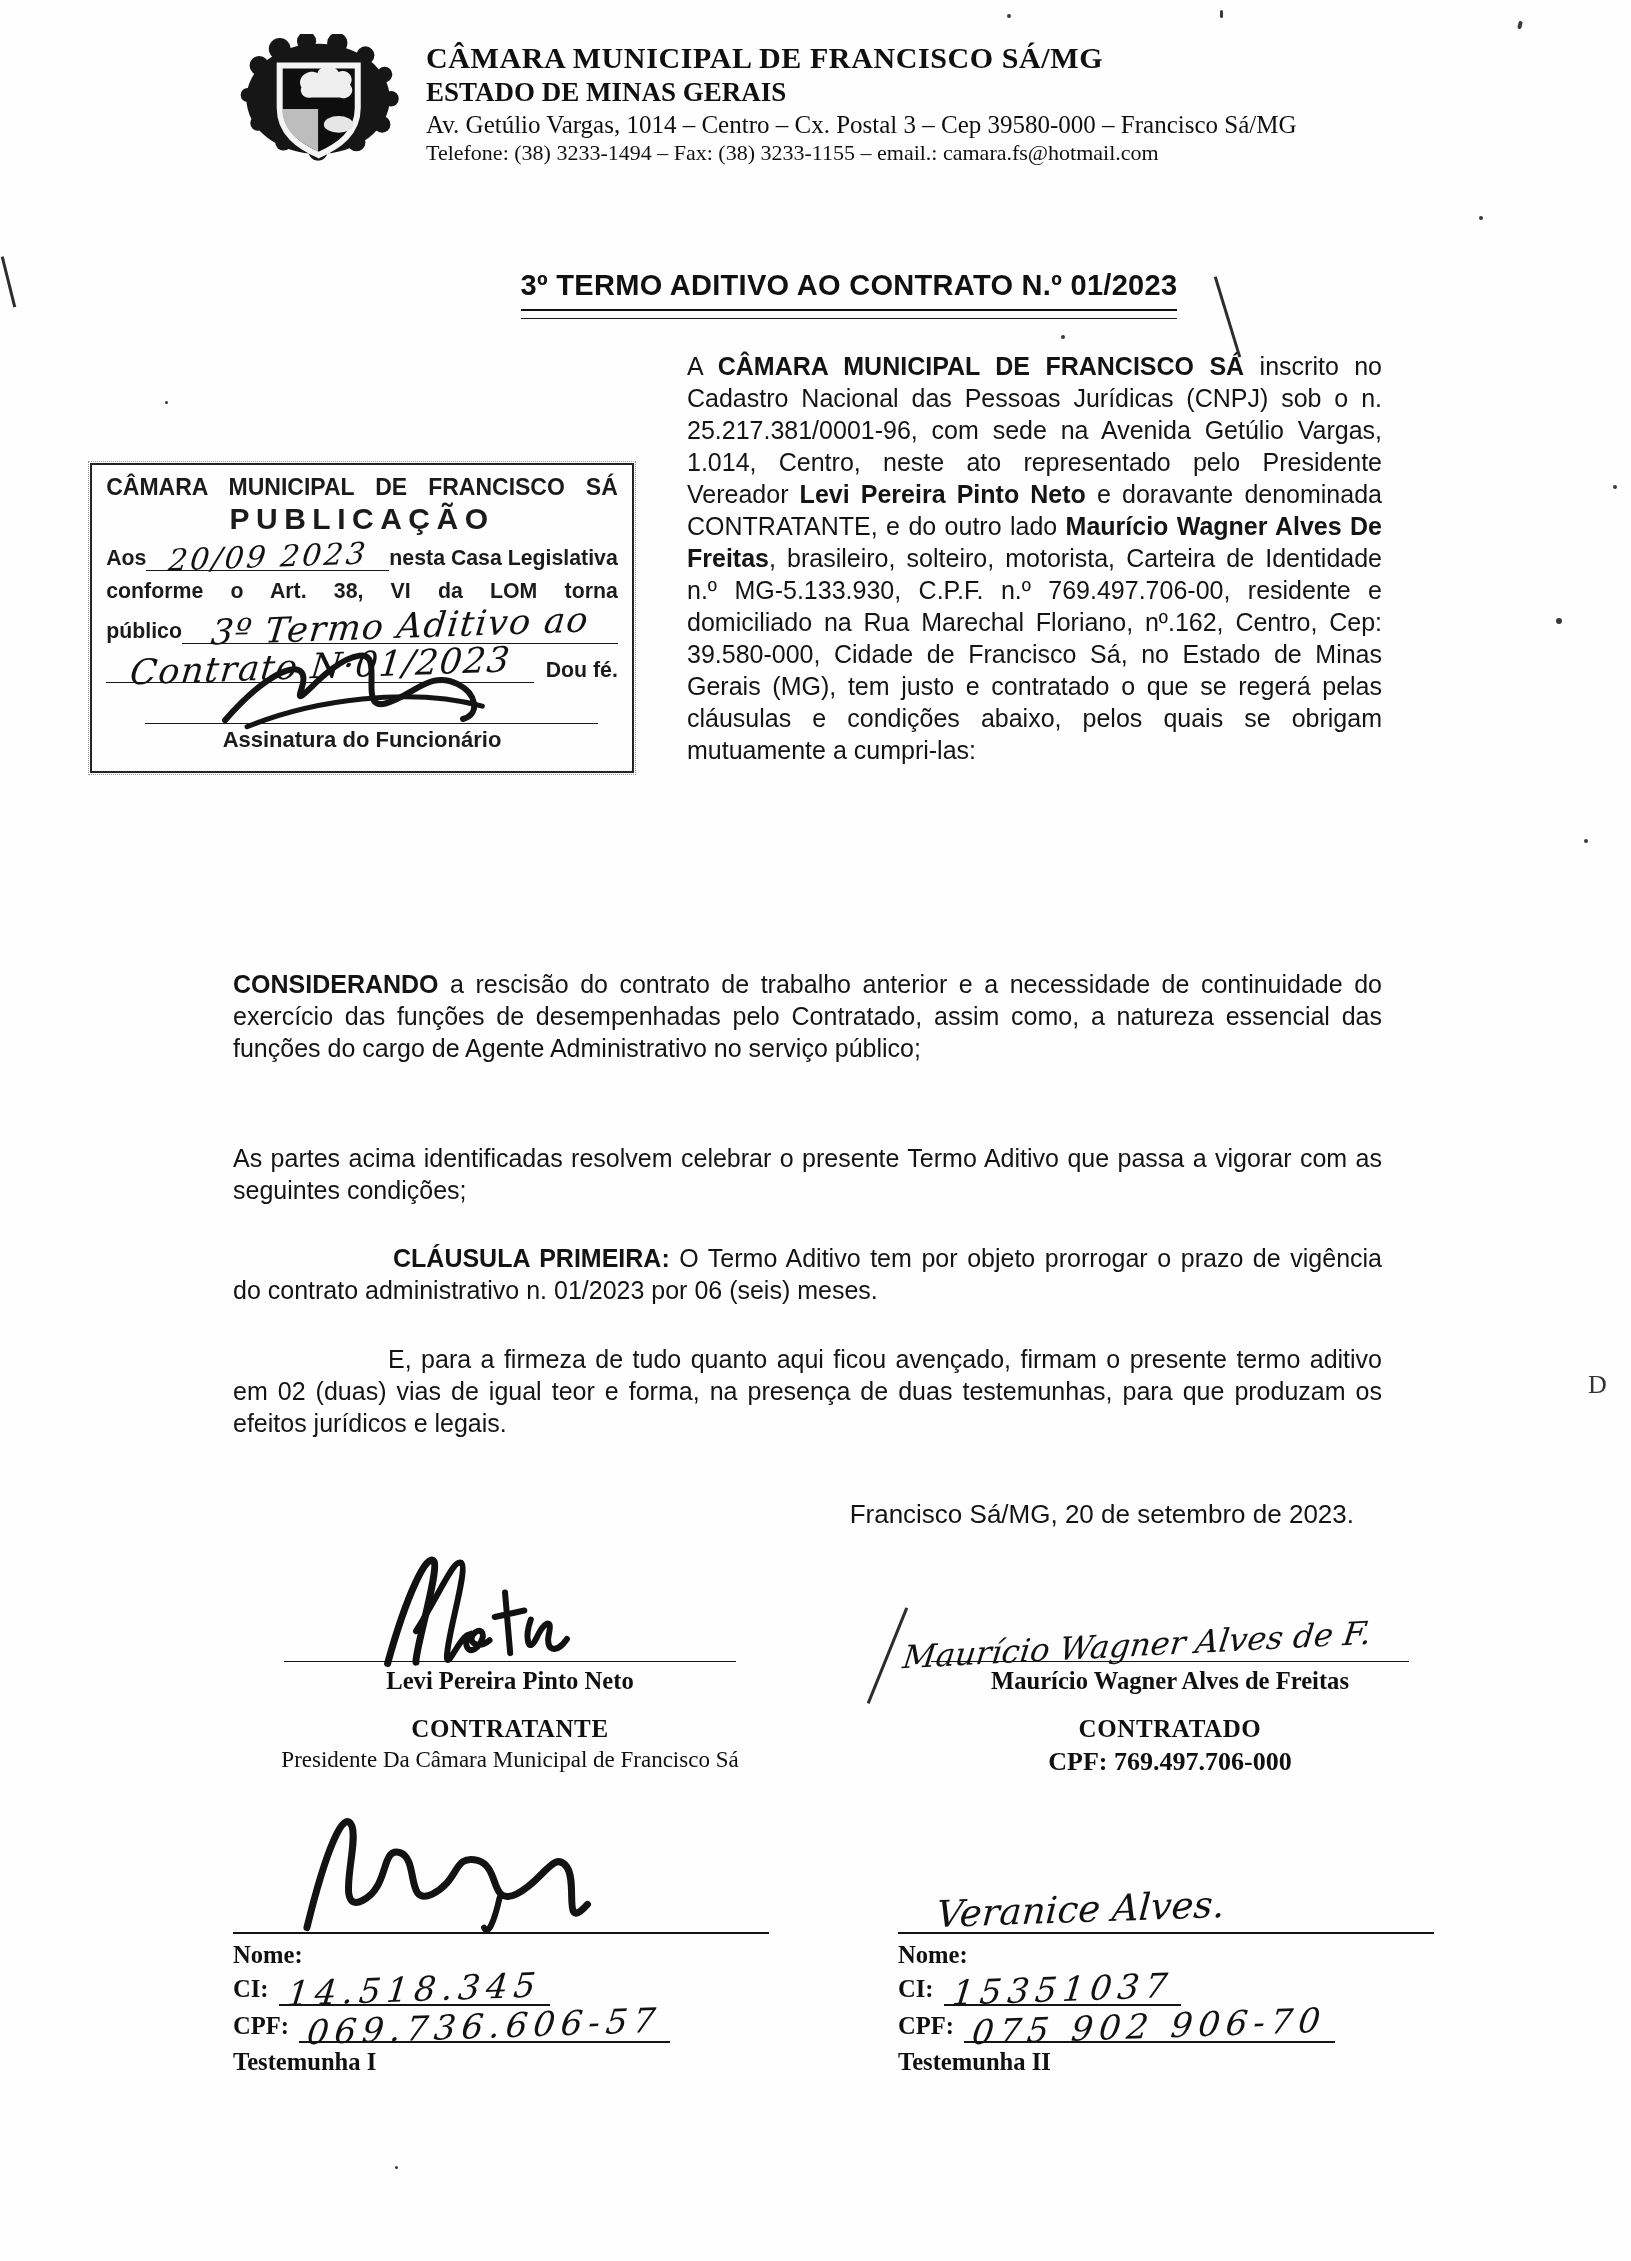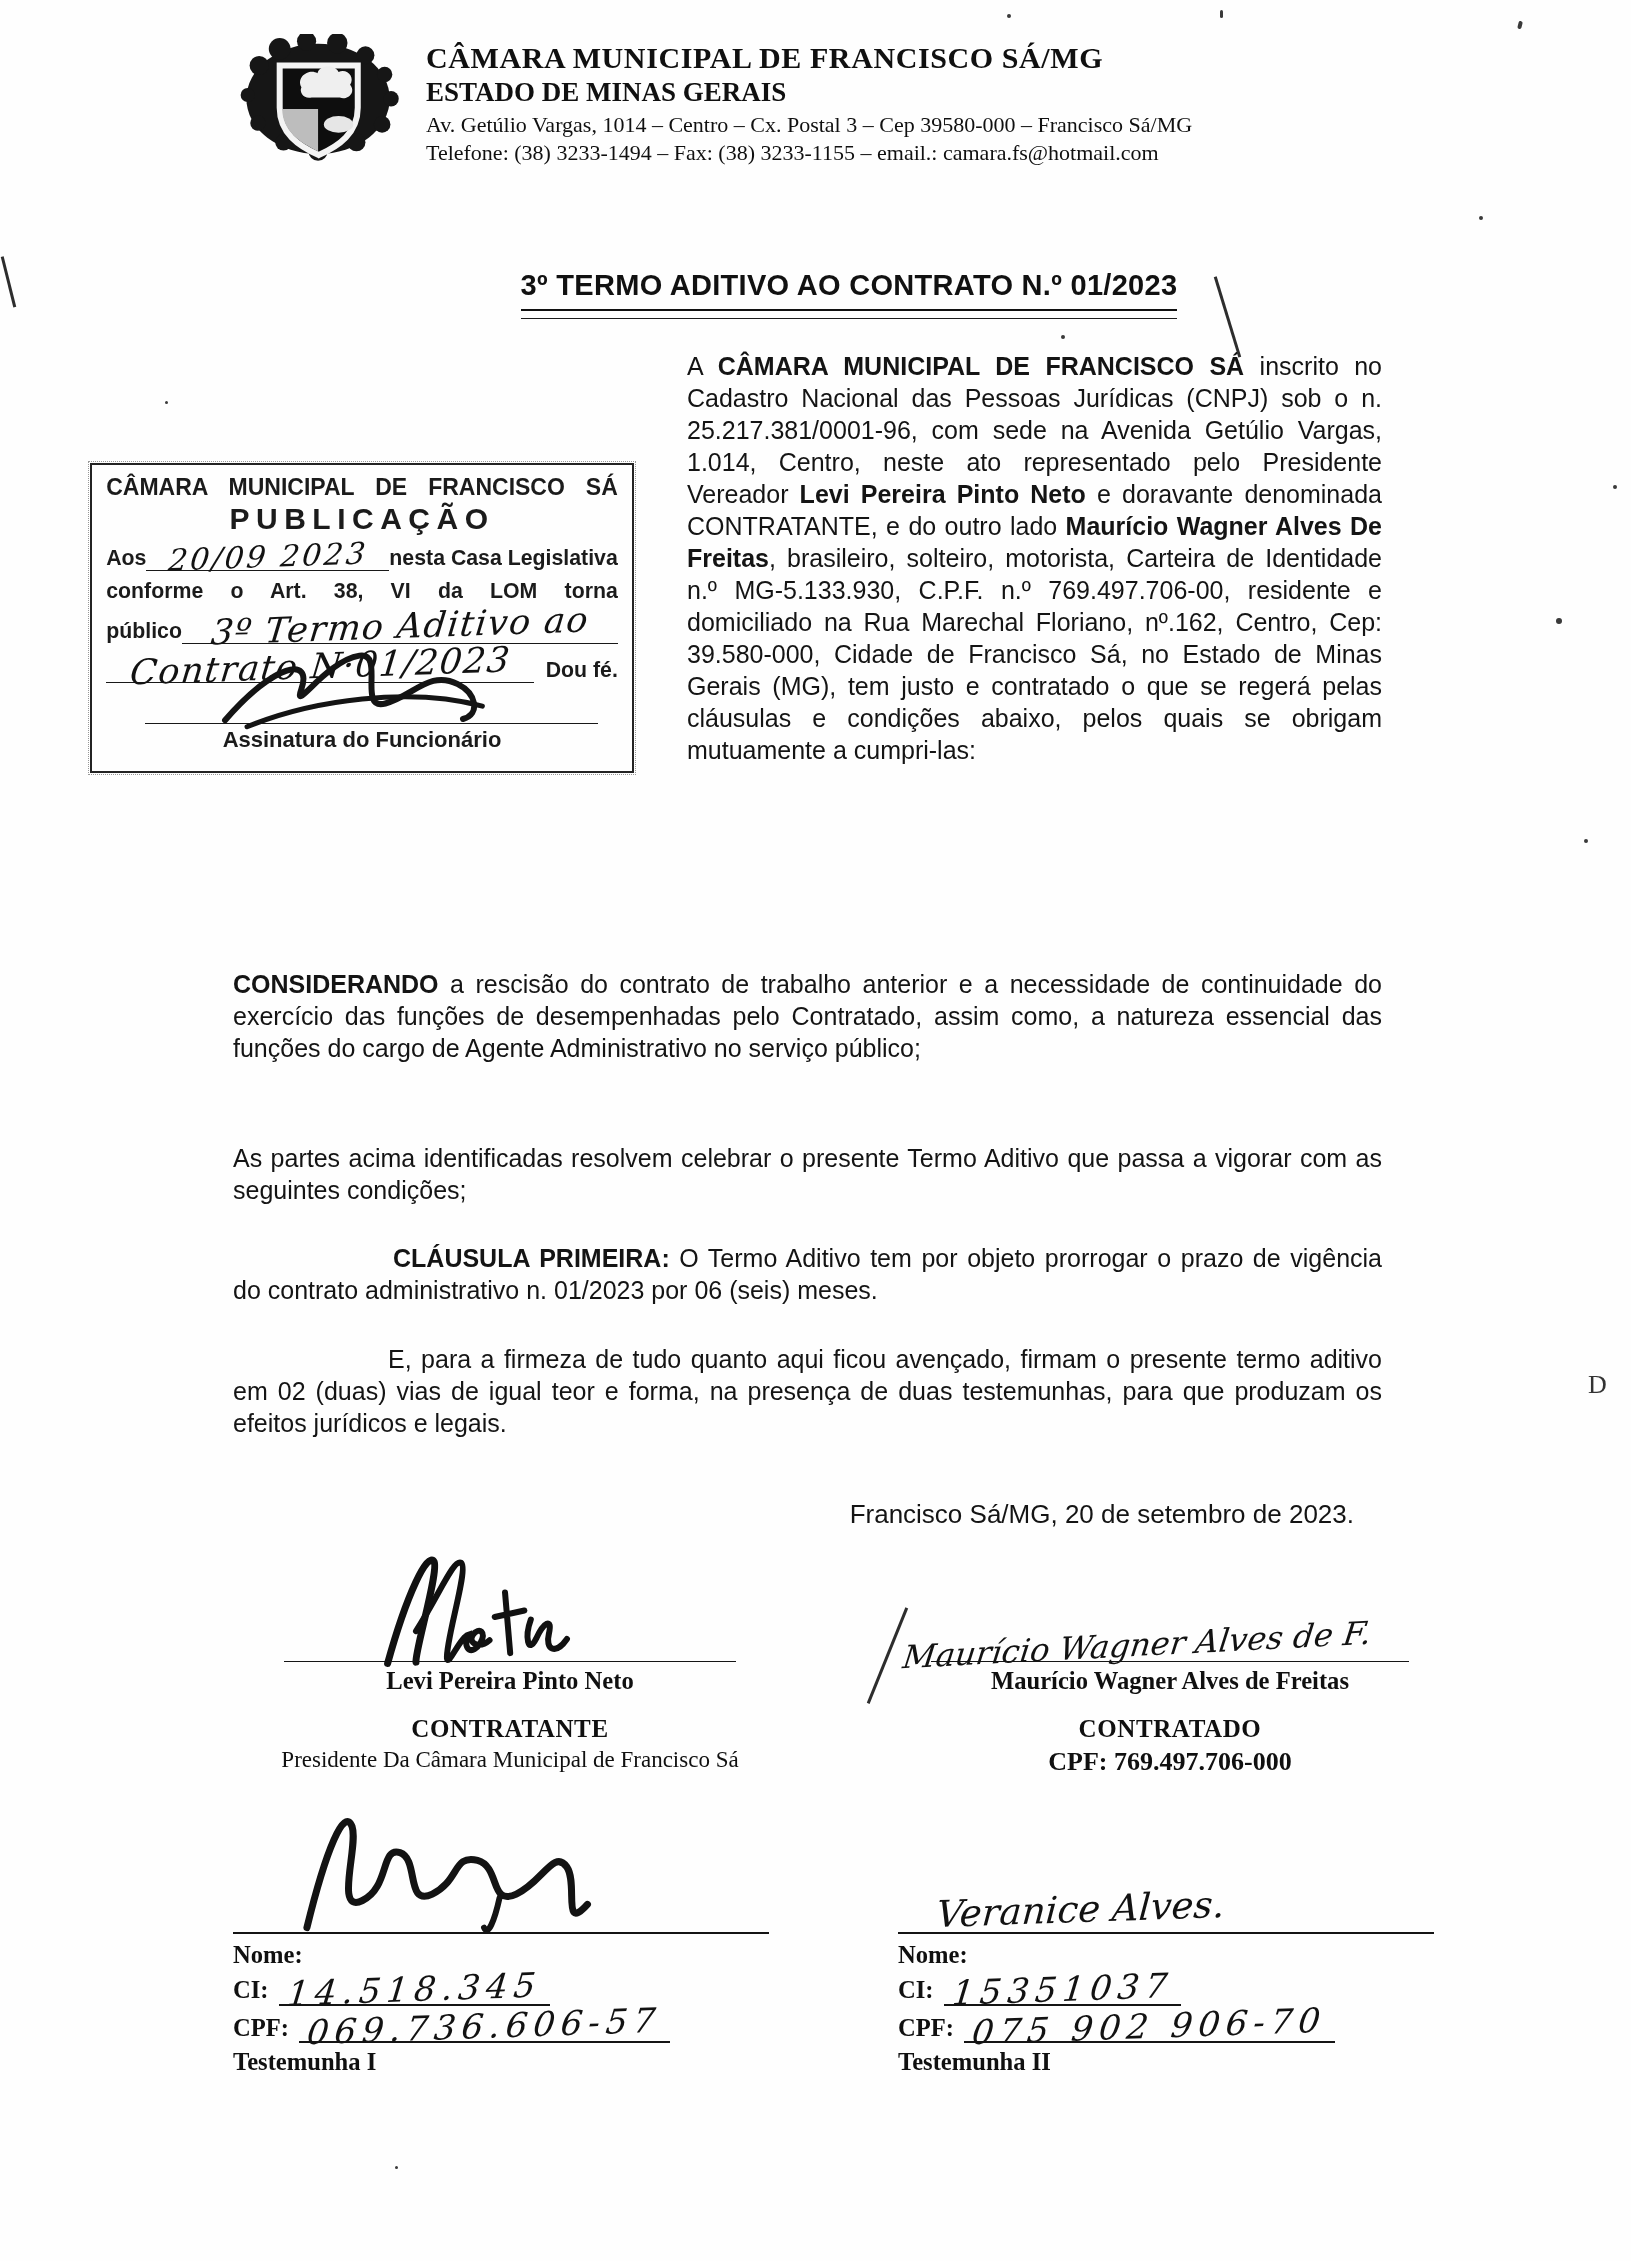--- a/index.html
+++ b/index.html
@@ -5,21 +5,21 @@
   html,body{margin:0;padding:0;background:#ffffff;}
   .page{position:relative;width:1631px;height:2261px;background:#fefefe;
         font-family:"Liberation Sans",sans-serif;color:#141414;overflow:hidden;}
 
   
   .logo{position:absolute;left:240px;top:34px;width:160px;height:127px;}
   .hdr{position:absolute;left:426px;top:40px;width:950px;text-align:left;
        font-family:"Liberation Serif",serif;color:#101010;}
   .hdr-org{font-size:30px;font-weight:bold;letter-spacing:0.6px;line-height:36px;}
   .hdr-state{font-size:27px;font-weight:bold;line-height:32px;}
-  .hdr-addr{font-size:22px;line-height:28.4px;margin-top:2.6px;}
+  .hdr-addr{font-size:25px;line-height:28.4px;margin-top:2.6px;}
   .hdr-tel{font-size:22px;line-height:28.4px;}
 
   
   .doc-title{position:absolute;left:413px;top:257px;width:872px;text-align:center;
              font-size:29px;font-weight:bold;letter-spacing:0.3px;color:#111;}
   .tU1{border-bottom:1.3px solid #1a1a1a;padding-bottom:6.5px;display:inline-block;}
   .tU2{border-bottom:2.6px solid #111;padding-bottom:7px;display:inline-block;margin-top:12px;}
 
   
   .stamp{position:absolute;left:90px;top:463px;width:544px;height:310px;
@@ -64,21 +64,21 @@
   .sig-cpf{font-family:"Liberation Serif",serif;font-size:26px;font-weight:bold;margin-top:3.9px;}
 
   
   .wit{position:absolute;top:1834px;width:536px;color:#101010;}
   .wit-left{left:233px;}
   .wit-right{left:898px;}
   .wsig{height:98px;border-bottom:2.6px solid #141414;position:relative;}
   .wsig svg{position:absolute;left:39px;bottom:-10.3px;}
   .hw-sig2{position:absolute;left:39px;bottom:1.3px;font-size:37px;white-space:nowrap;
            transform:skewX(-6deg) rotate(-2deg);}
-  .wline{display:flex;align-items:center;margin-top:6.5px;font-family:"Liberation Serif",serif;
+  .wline{display:flex;align-items:flex-start;margin-top:6.5px;font-family:"Liberation Serif",serif;
          font-size:24.6px;font-weight:bold;}
   .wslot{border-bottom:2.6px solid #141414;margin-left:10.3px;padding:0 9px;line-height:.85;}
   .hw-num{font-size:34px;letter-spacing:5.8px;white-space:nowrap;}
   .wcap{font-family:"Liberation Serif",serif;font-size:24.6px;font-weight:bold;margin-top:5.2px;}
 
   
   .stroke{position:absolute;background:#2d2d2d;}
   .dot{position:absolute;width:3.9px;height:3.9px;border-radius:50%;background:#3a3a3a;}
   .dmark{position:absolute;left:1588px;top:1370px;font-family:"Liberation Serif",serif;
          font-size:26px;color:#333;}

